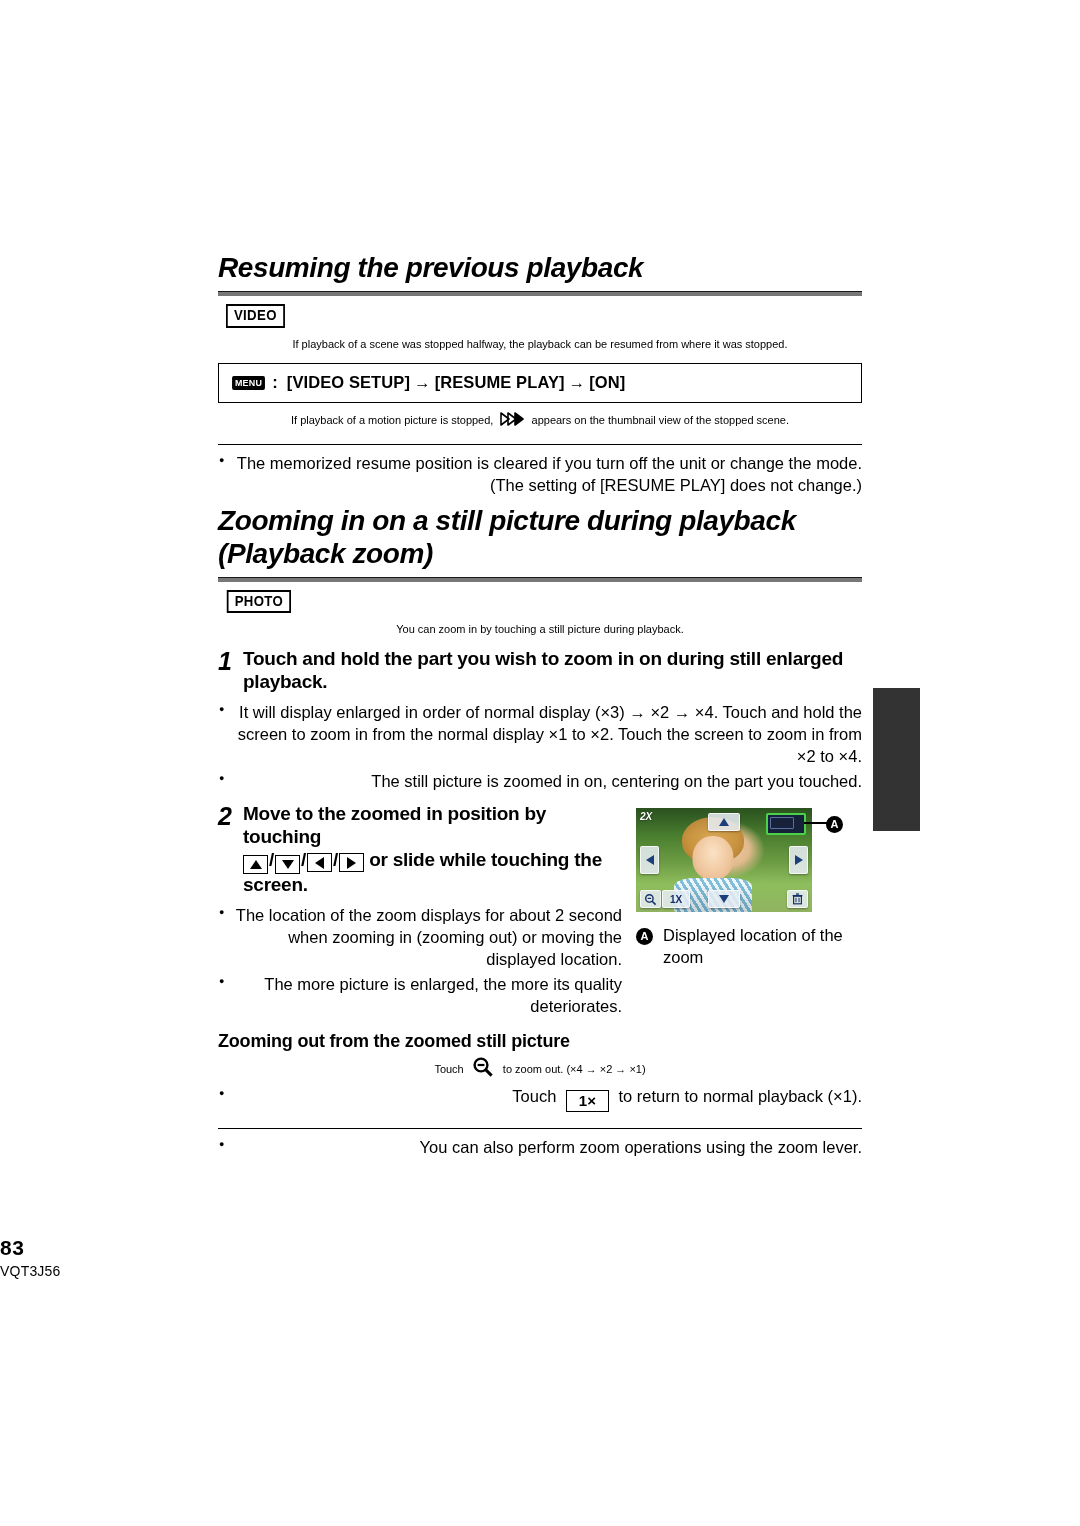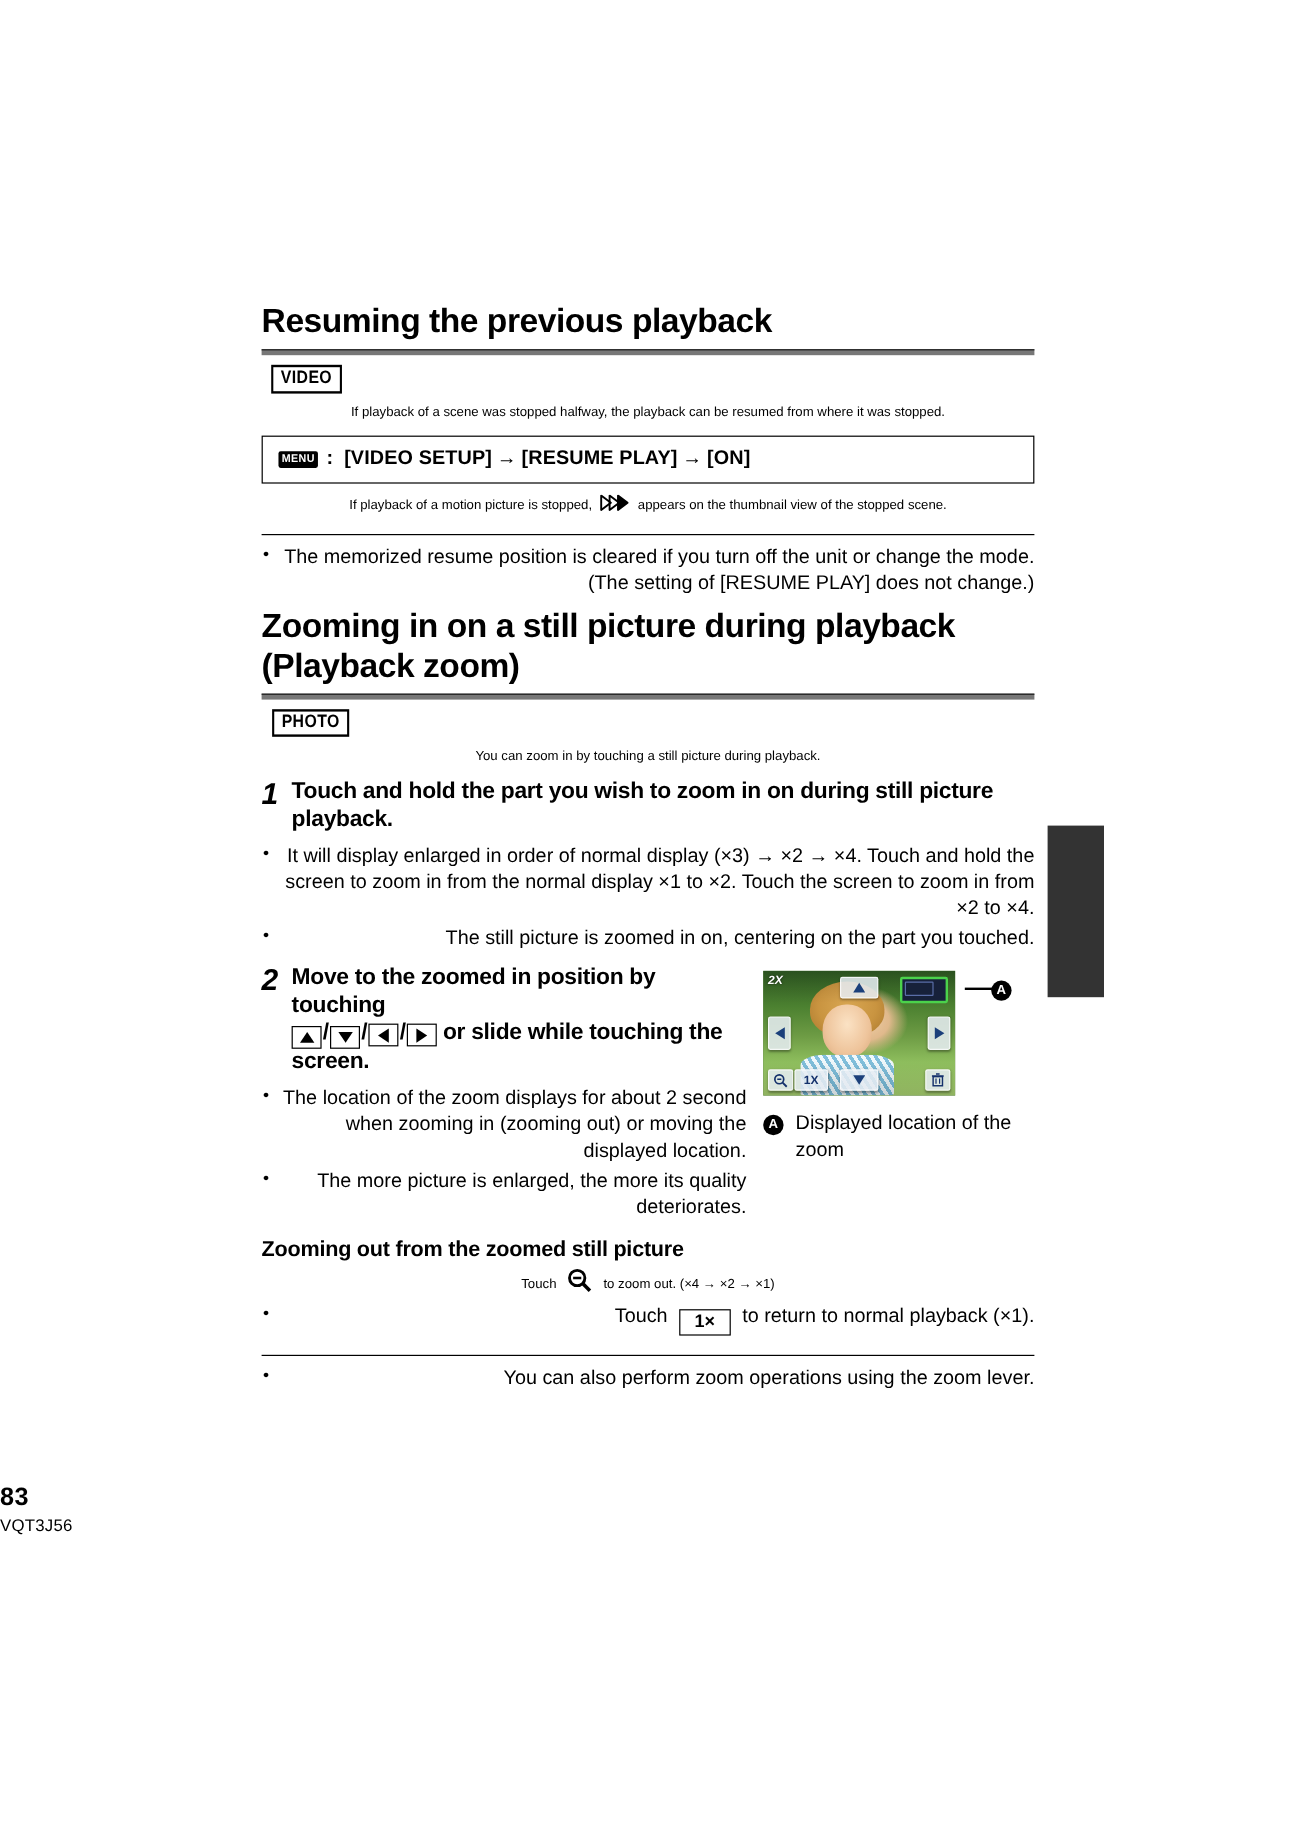--- a/index.html
+++ b/index.html
@@ -28,20 +28,21 @@
     width: 644px;
   }
 
   
   .h1 {
     font-size: 28px;
     font-weight: bold;
     letter-spacing: -0.4px;
     line-height: 1.16;
     margin: 0;
+    font-style: italic;
   }
   .rule-thick {
     height: 4px;
     background: #777777;
     border-top: 1.5px solid #1a1a1a;
     margin-top: 7px;
   }
   .rule-thin {
     height: 0;
     border-top: 1.6px solid #000000;
@@ -195,21 +196,21 @@
     font-size: 18px;
     font-weight: bold;
     letter-spacing: -0.2px;
     margin-top: 14px;
   }
 
   
   .figure { position: relative; }
   .lcd {
     position: relative;
-    width: 160px;
+    width: 176px;
     height: 104px;
     overflow: hidden;
     background: #4f7a33;
   }
   .lcd-bg {
     position: absolute; inset: 0;
     background:
       radial-gradient(ellipse 52px 40px at 52% 40%, #f0cfa8 0%, #e0b98c 42%, rgba(224,185,140,0) 72%),
       linear-gradient(180deg, #2f5a22 0%, #4b8030 28%, #6d9b44 52%, #8fbf5e 74%, #a8d070 100%);
   }
@@ -408,21 +409,21 @@
     <div class="rule-thick"></div>
 
     <div class="badge-row">
       <span class="badge">PHOTO</span>
     </div>
 
     <p class="para">You can zoom in by touching a still picture during playback.</p>
 
     <div class="step">
       <div class="step-num">1</div>
-      <div class="step-text">Touch and hold the part you wish to zoom in on during still picture playback.</div>
+      <div class="step-text">Touch and hold the part you wish to zoom in on during still enlarged playback.</div>
     </div>
     <div class="bullets">
       <div class="bullet">It will display enlarged in order of normal display (×3) → ×2 → ×4. Touch and hold the screen to zoom in from the normal display ×1 to ×2. Touch the screen to zoom in from ×2 to ×4.</div>
       <div class="bullet">The still picture is zoomed in on, centering on the part you touched.</div>
     </div>
 
     <div class="cols">
       <div class="col-left">
         <div class="step">
           <div class="step-num">2</div>

